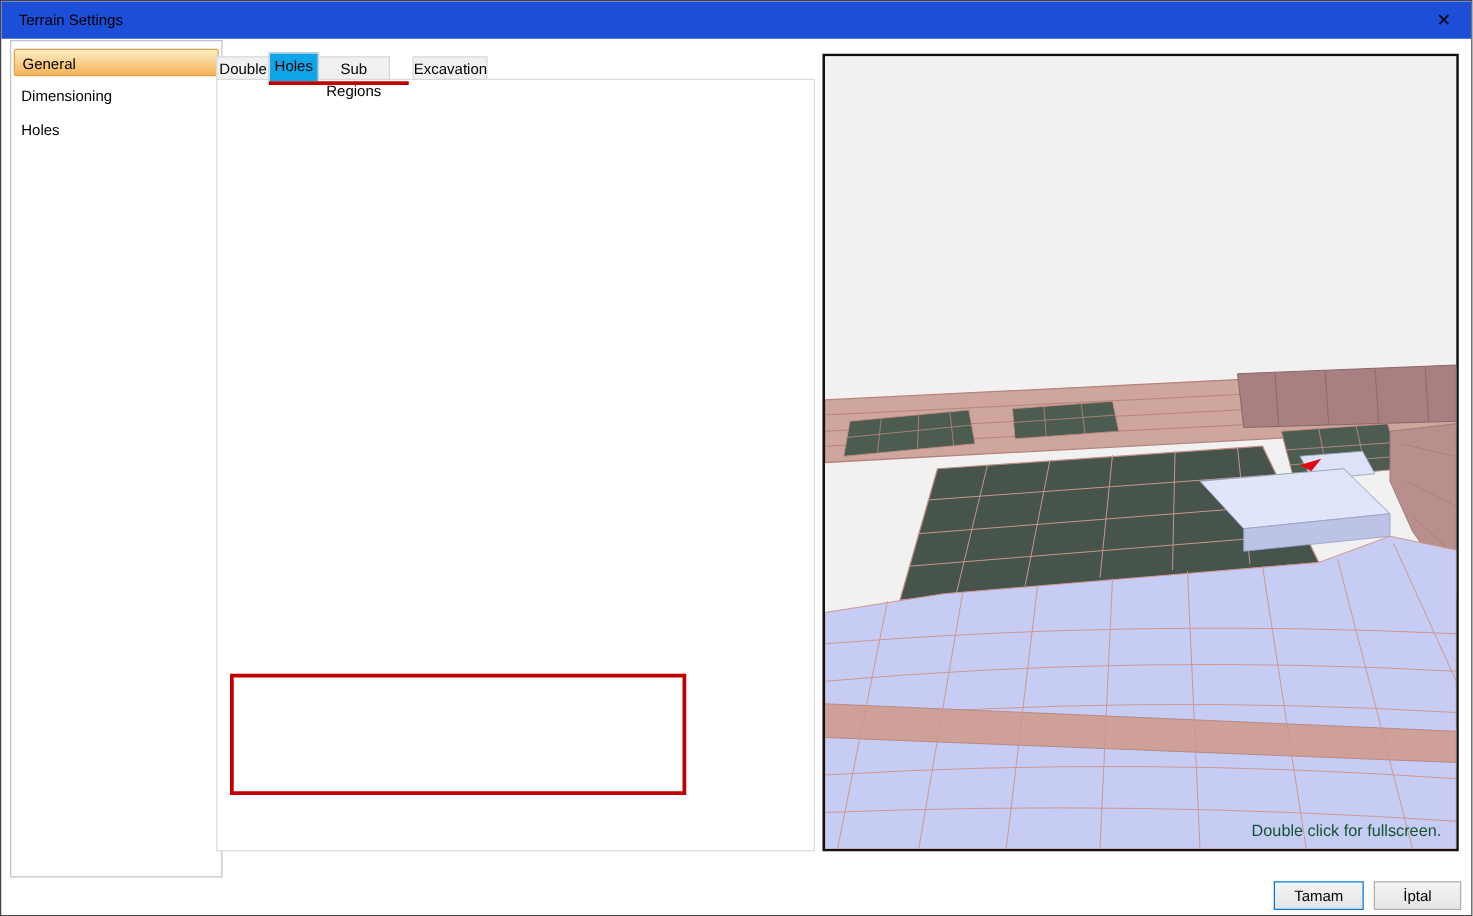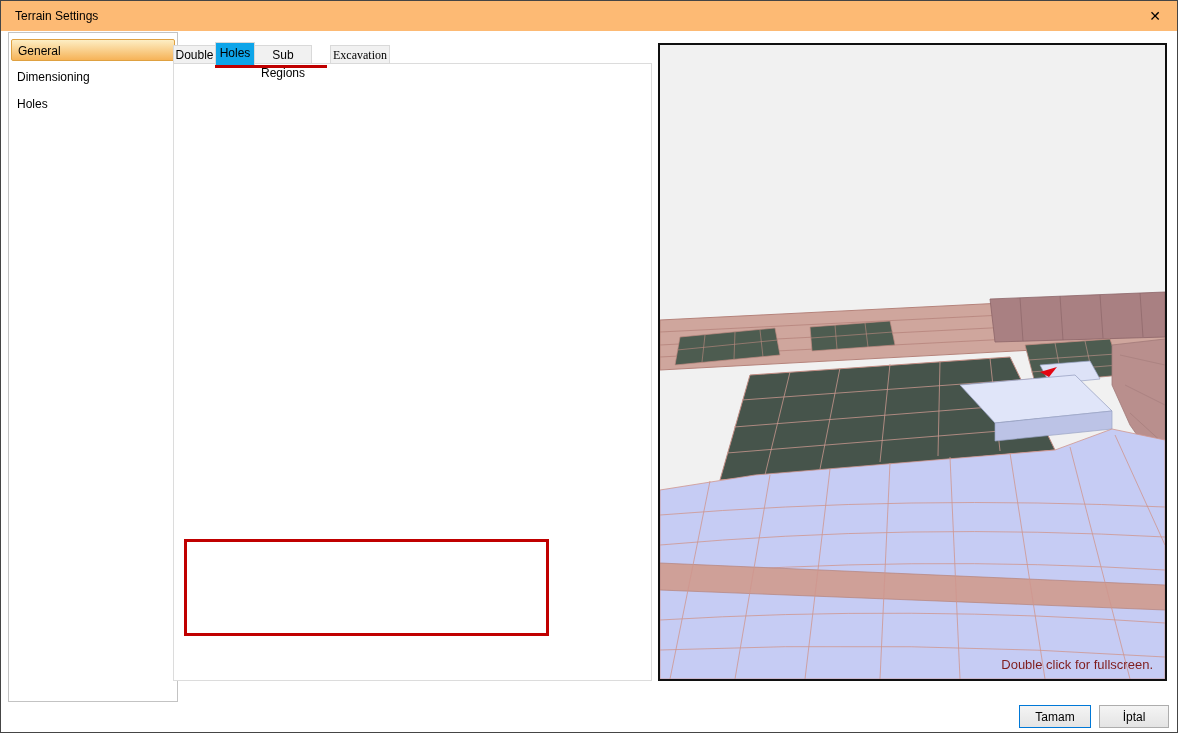--- a/index.html
+++ b/index.html
@@ -1,20 +1,20 @@
 <!DOCTYPE html>
 <html><head>
 <meta charset="utf-8">
 <style>
   * { box-sizing: border-box; }
   body { margin:0; font-family:"Liberation Sans", sans-serif; font-size:12px; color:#000; background:#888; }
   .window { position:relative; width:1178px; height:733px; background:#fff; border:1px solid #454545; overflow:hidden; }
 
   
-  .titlebar { position:absolute; left:0; top:0; right:0; height:30px; background:#fdba74; }
+  .titlebar { position:absolute; left:0; top:0; right:0; height:30px; background:#1d4ed8; }
   .titlebar .title { position:absolute; left:14px; top:8px; font-size:12px; }
   .titlebar .close { position:absolute; right:10px; top:5px; width:24px; height:20px; text-align:center; line-height:20px; font-size:14px; cursor:pointer; }
 
   
   .sidebar { position:absolute; left:7px; top:31px; width:170px; height:670px; background:#fff; border:1px solid #c3c3c3; }
   .side-item { position:absolute; left:2px; right:2px; height:22px; line-height:22px; padding-left:6px; cursor:pointer; }
   .side-item.selected { background:linear-gradient(#fdeec4, #f6b358); border:1px solid #dfa141; border-radius:2px; }
 
   
   .tab { position:absolute; top:44px; height:19px; line-height:18px; text-align:center; background:#f1f1f1; border:1px solid #d9d9d9; font-size:12px; cursor:pointer; z-index:2; }
@@ -62,21 +62,21 @@
   .linestyle-line1 { position:absolute; left:8px; right:46px; top:10px; height:1px; background:#000; }
   .linestyle-line2 { position:absolute; right:26px; top:10px; width:14px; height:1px; background:#000; }
 
   
   .redbox { position:absolute; left:183px; top:538px; width:365px; height:97px; border:3px solid #c00000; z-index:4; }
 
   .navbtn { position:absolute; top:603px; width:27px; height:20px; background:linear-gradient(#f5f5f5,#dfdfdf); border:1px solid #8f8f8f; border-radius:2px; font-family:"Liberation Sans", sans-serif; font-size:11px; color:#222; cursor:pointer; padding:0; }
 
   
   .preview { position:absolute; left:657px; top:42px; width:509px; height:638px; background:#f1f1f1; border:2px solid #101010; cursor:pointer; }
-  .preview .hint { position:absolute; right:12px; bottom:7px; color:#7f1d1d; font-size:13px; }
+  .preview .hint { position:absolute; right:12px; bottom:7px; color:#14532d; font-size:13px; }
 
   
   .footbtn { position:absolute; top:704px; height:23px; background:linear-gradient(#f4f4f4,#e4e4e4); border:1px solid #adadad; font-family:"Liberation Sans", sans-serif; font-size:12px; cursor:pointer; padding:0; }
   .footbtn.default { border:1px solid #0078d7; }
 </style>
 </head>
 <body>
 
 <div class="window">
 
@@ -87,21 +87,21 @@
 
   <div class="sidebar">
     <div class="side-item selected" style="top:6px;">General</div>
     <div class="side-item" style="top:33px;">Dimensioning</div>
     <div class="side-item" style="top:60px;">Holes</div>
   </div>
 
   <div class="tab" style="left:172px; width:43px;">Double</div>
   <div class="tab active" style="left:214px; width:40px;">Holes</div>
   <div class="tab" style="left:253px; width:58px;">Sub Regions</div>
-  <div class="tab" style="left:329px; width:60px;font-family:Liberation Serif, serif;">Excavation</div>
+  <div class="tab" style="left:329px; width:60px;">Excavation</div>
   <div class="red-underline"></div>
 
   <div class="panel"></div>
 
   <div class="checkbox" style="left:178px; top:76px;">
     <span class="mark">✓</span>
   </div>
   <div class="lbl" style="left:197px; top:75px;">All nodes have this fixed elevation value :</div>
   <input class="tinput" style="left: 462px; top: 72px; width: 98px; height: 20px;" value="0.83">
   <div class="lbl" style="left:570px; top:76px;">[m]</div>

